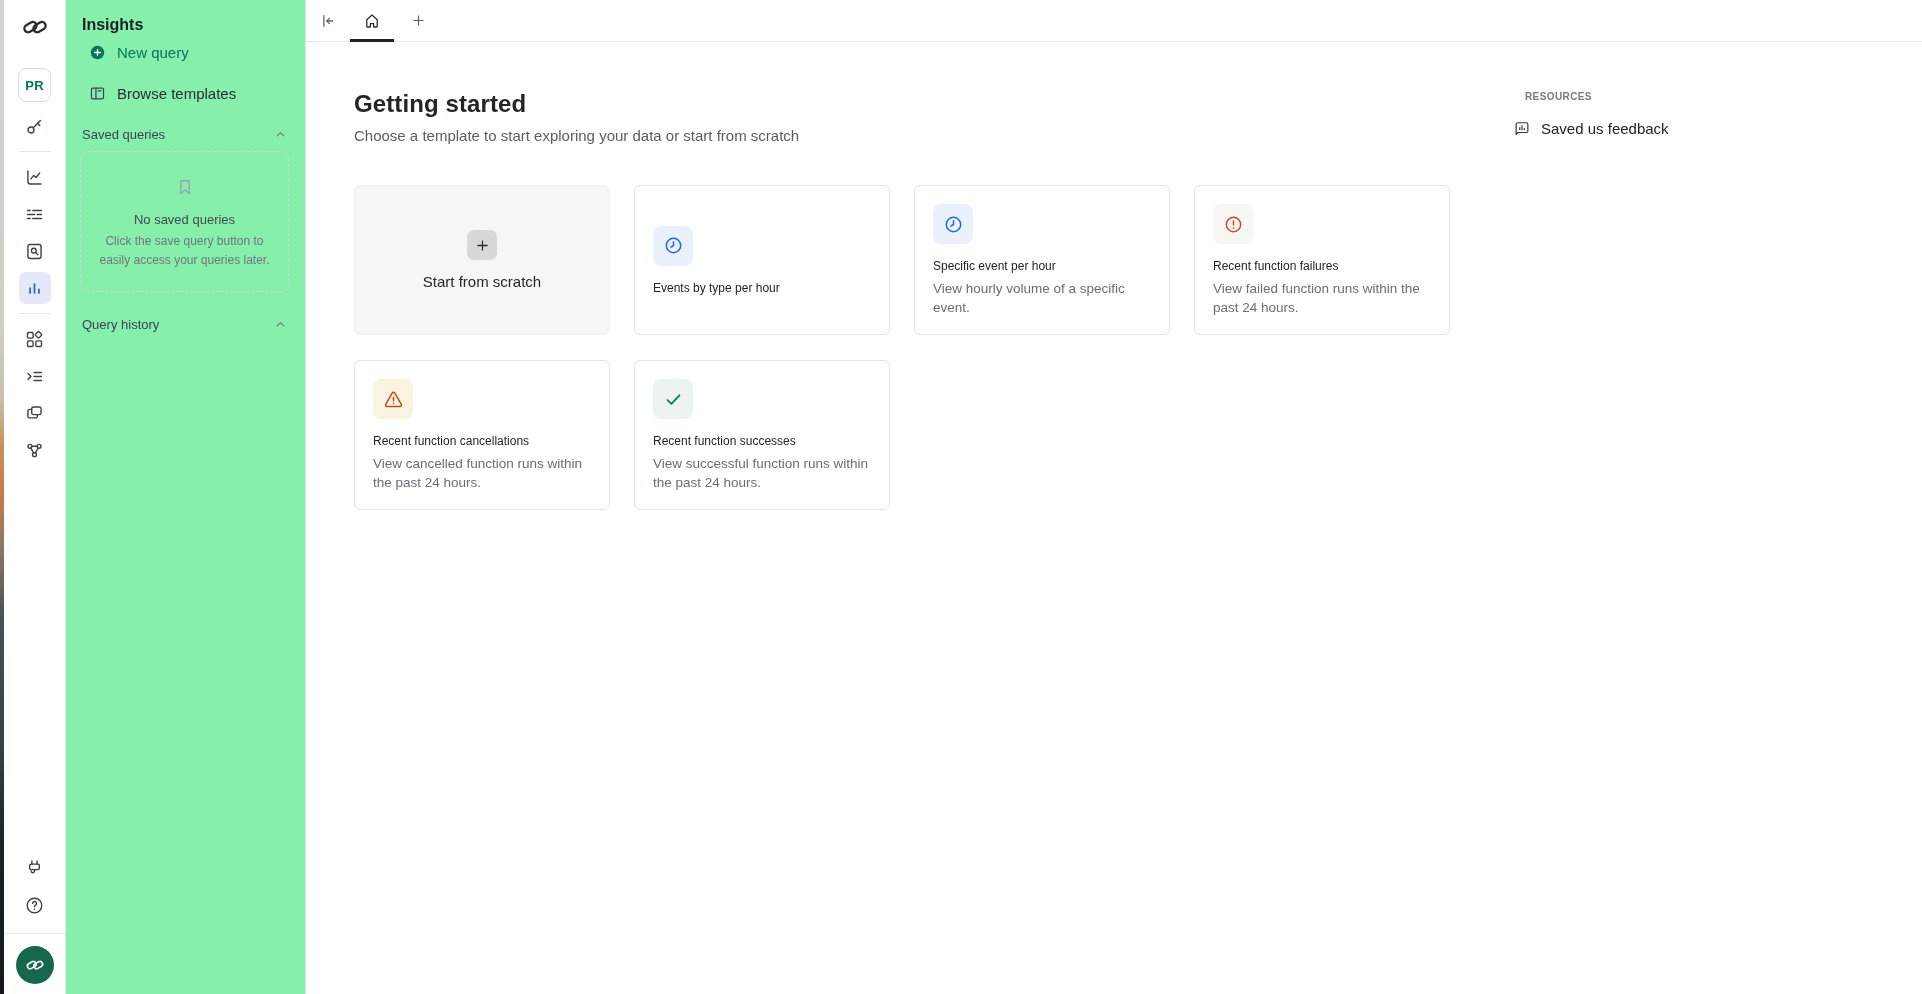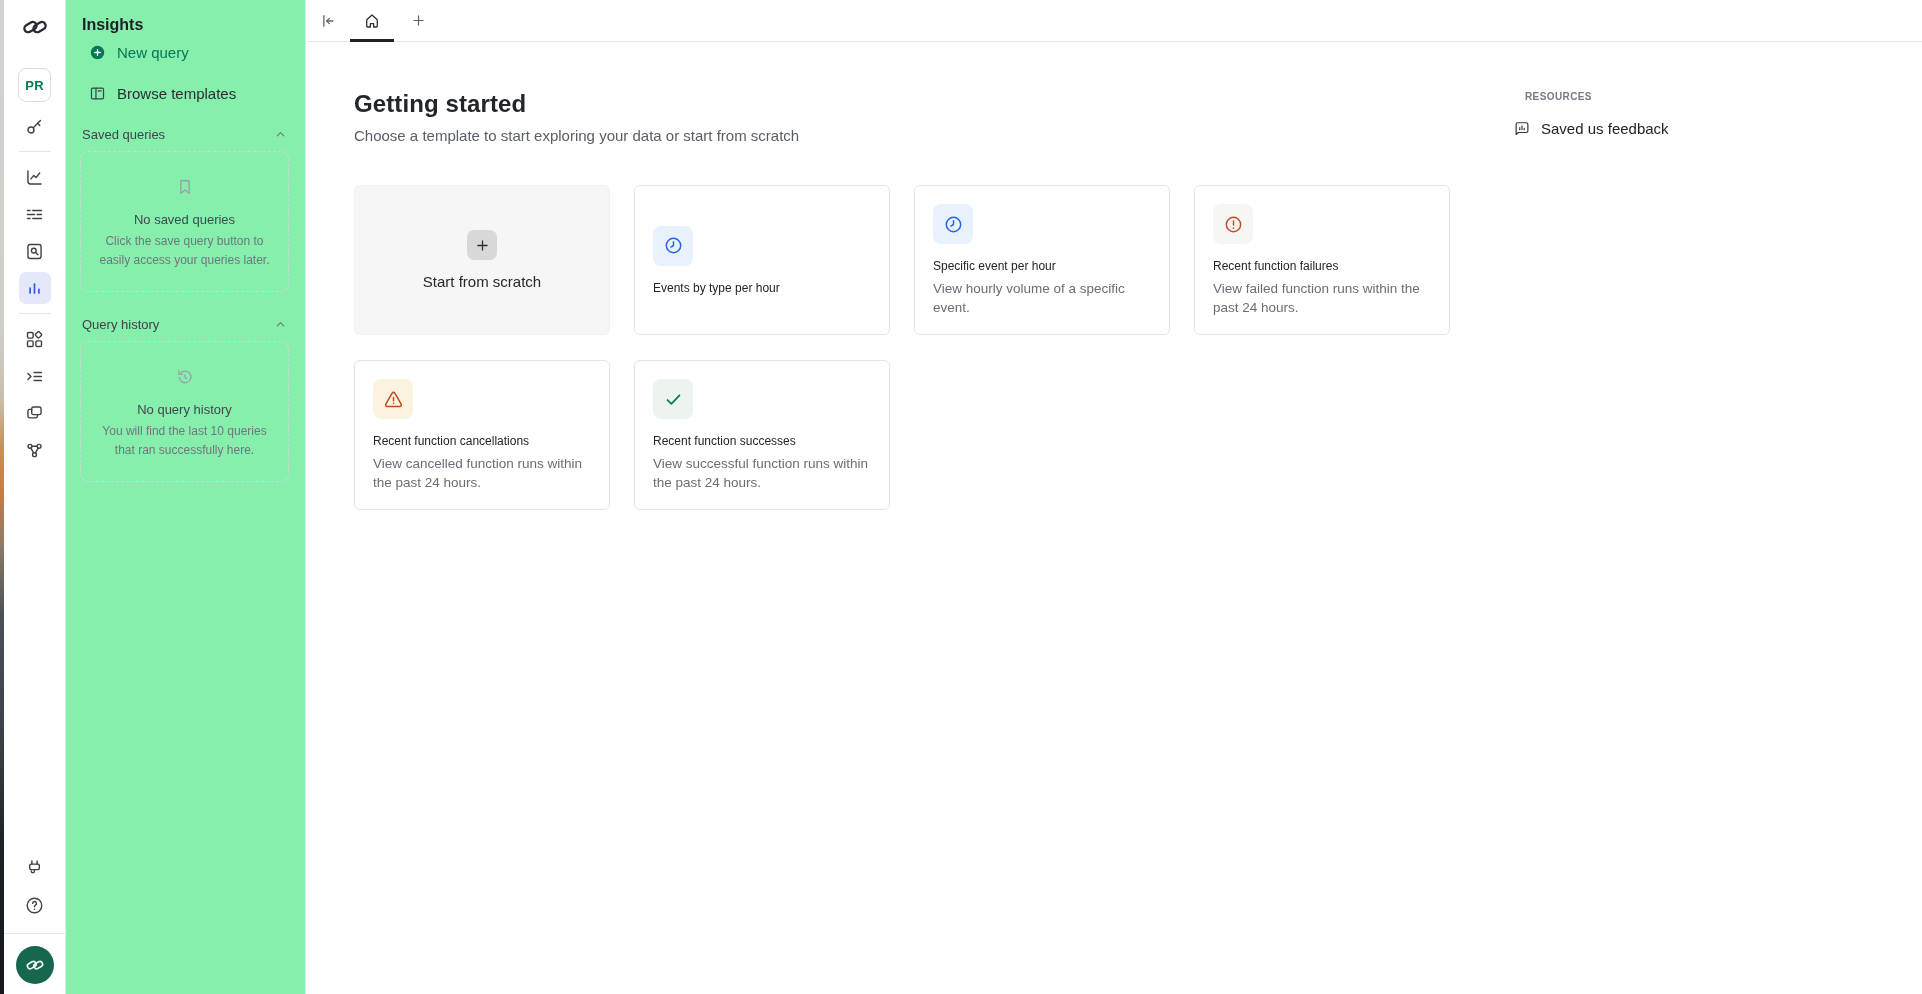--- a/index.html
+++ b/index.html
@@ -220,31 +220,20 @@
     </div>
 
     <div class="section-head">
       <span class="sh-label">Query history</span>
       <span class="chev">
         <svg class="ic" width="13" height="13" viewBox="0 0 24 24" fill="none" stroke="currentColor" stroke-width="2" stroke-linecap="round" stroke-linejoin="round">
             <path d="M6 14.5l6-6 6 6"></path>
           </svg>
       </span>
     </div>
-    <div class="empty-box">
-      <span class="eb-icon">
-        <svg class="ic" width="20" height="20" viewBox="0 0 24 24" fill="none" stroke="currentColor" stroke-width="1.6" stroke-linecap="round" stroke-linejoin="round">
-          <path d="M4.6 4.8v4.1h4.1"></path>
-            <path d="M5.2 12.6a7 7 0 1 0 1.6-5.2"></path>
-            <path d="M12 9.4v3.1l2.1 1.3"></path>
-        </svg>
-      </span>
-      <div class="empty-title">No query history</div>
-      <div class="empty-desc">You will find the last 10 queries that ran successfully here.</div>
-    </div>
   </aside>
 
   <main class="main">
     <div class="tabbar">
       <button class="tab-collapse">
         <svg class="ic" width="18" height="18" viewBox="0 0 24 24" fill="none" stroke="currentColor" stroke-width="1.7" stroke-linecap="round" stroke-linejoin="round">
           <path d="M6.5 5v14"></path>
             <path d="M18.5 12H10.5"></path>
             <path d="M13.8 8.5L10.3 12l3.5 3.5"></path>
         </svg>

